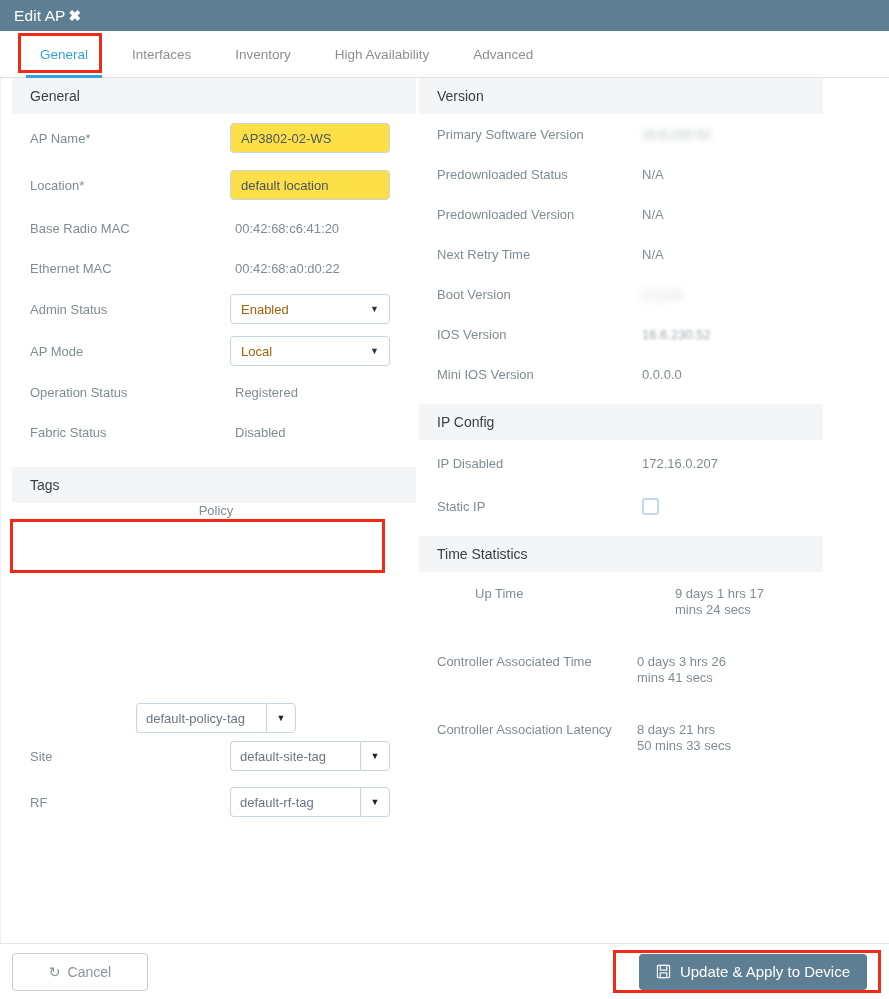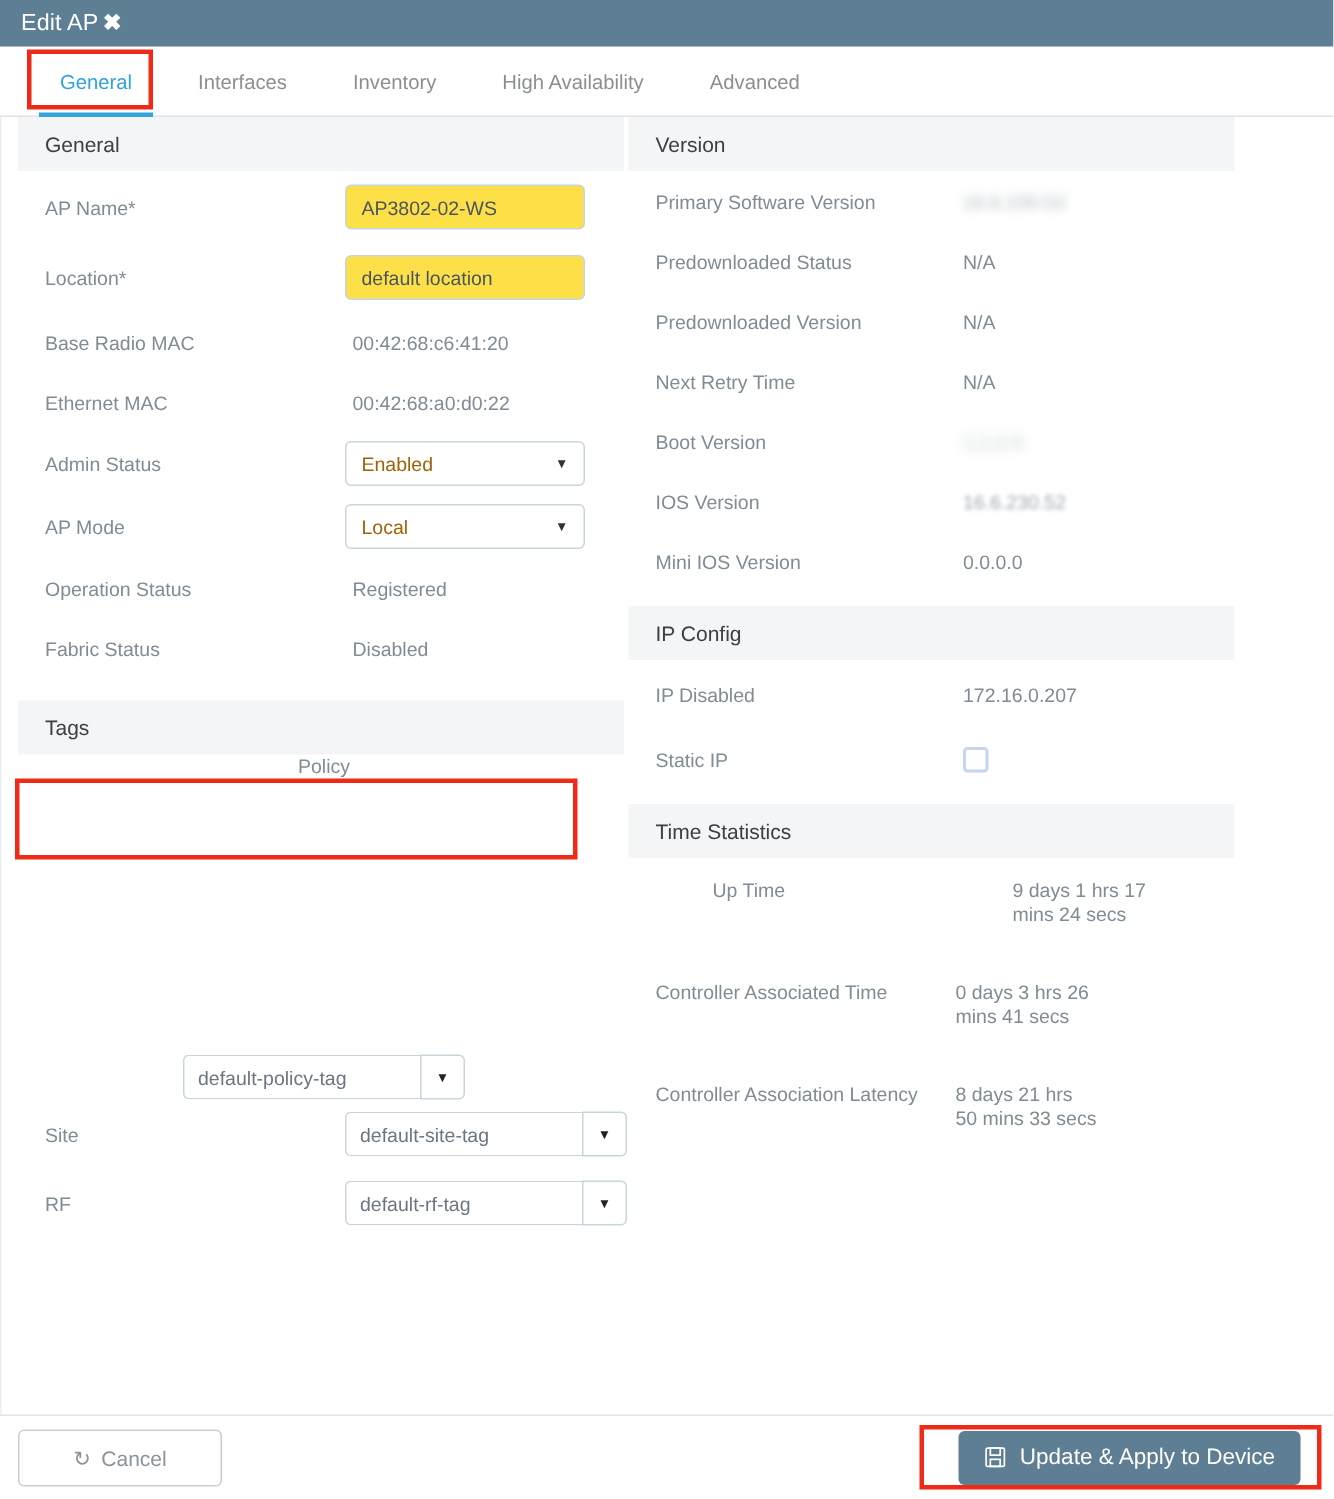--- a/index.html
+++ b/index.html
@@ -161,21 +161,21 @@
     white-space: nowrap;
   }
   .select-box .caret {
     font-size: 9px;
     color: #333;
     padding-right: 10px;
   }
   
   .combo {
     display: flex;
-    width: 188px;
+    width: 160px;
     height: 30px;
     box-sizing: border-box;
   }
   .combo .combo-text {
     flex: 1;
     border: 1px solid #c7d6de;
     border-right: none;
     border-radius: 4px 0 0 4px;
     background: #fff;
     font-size: 13px;

